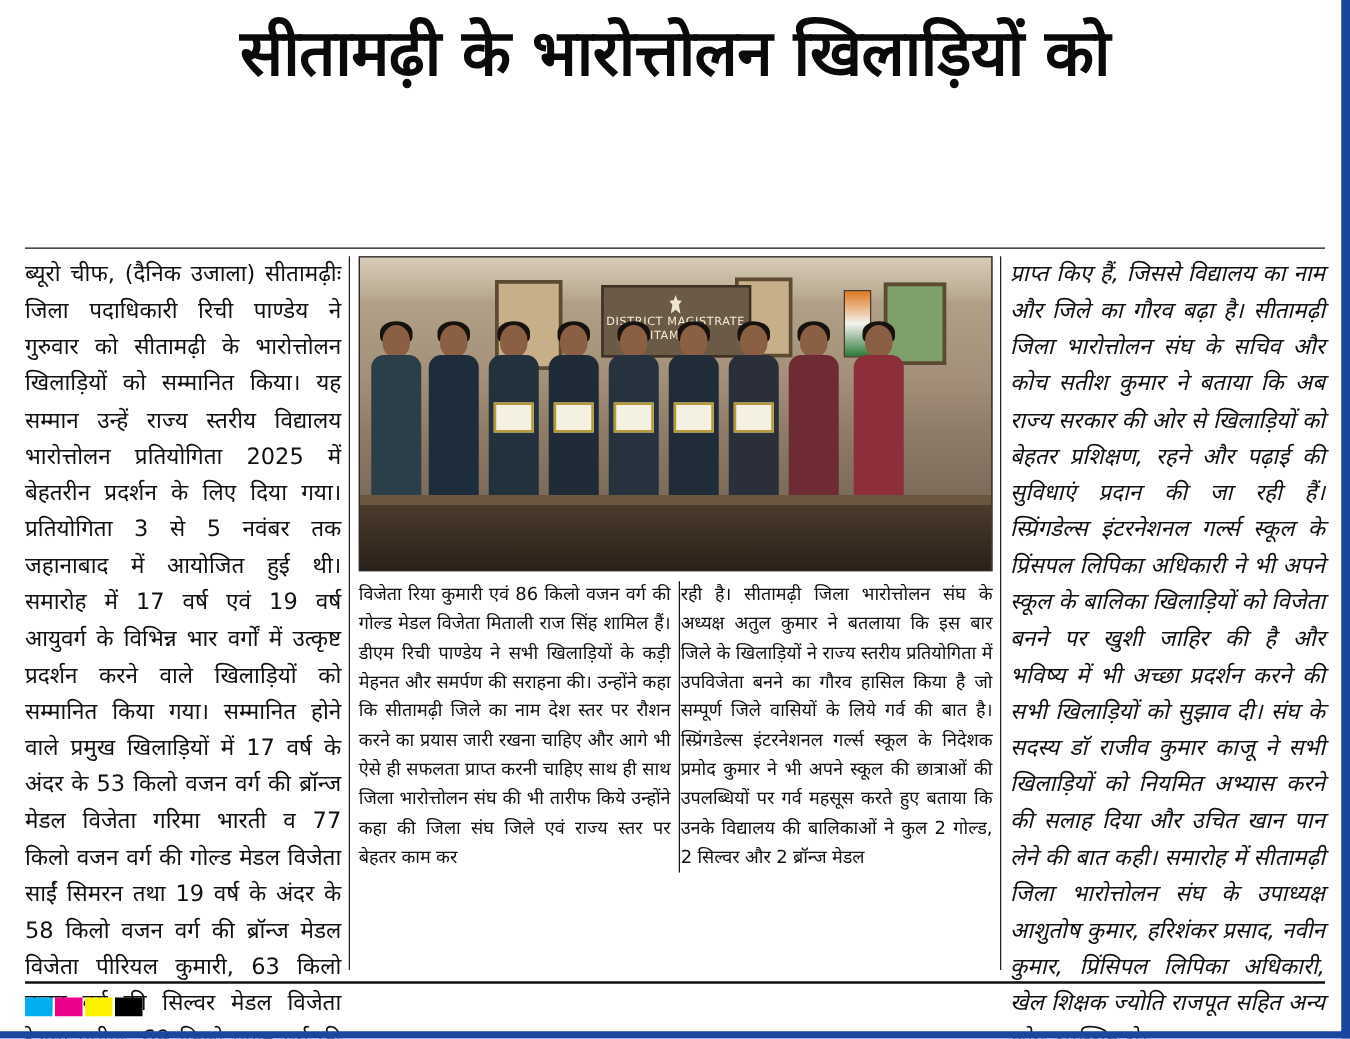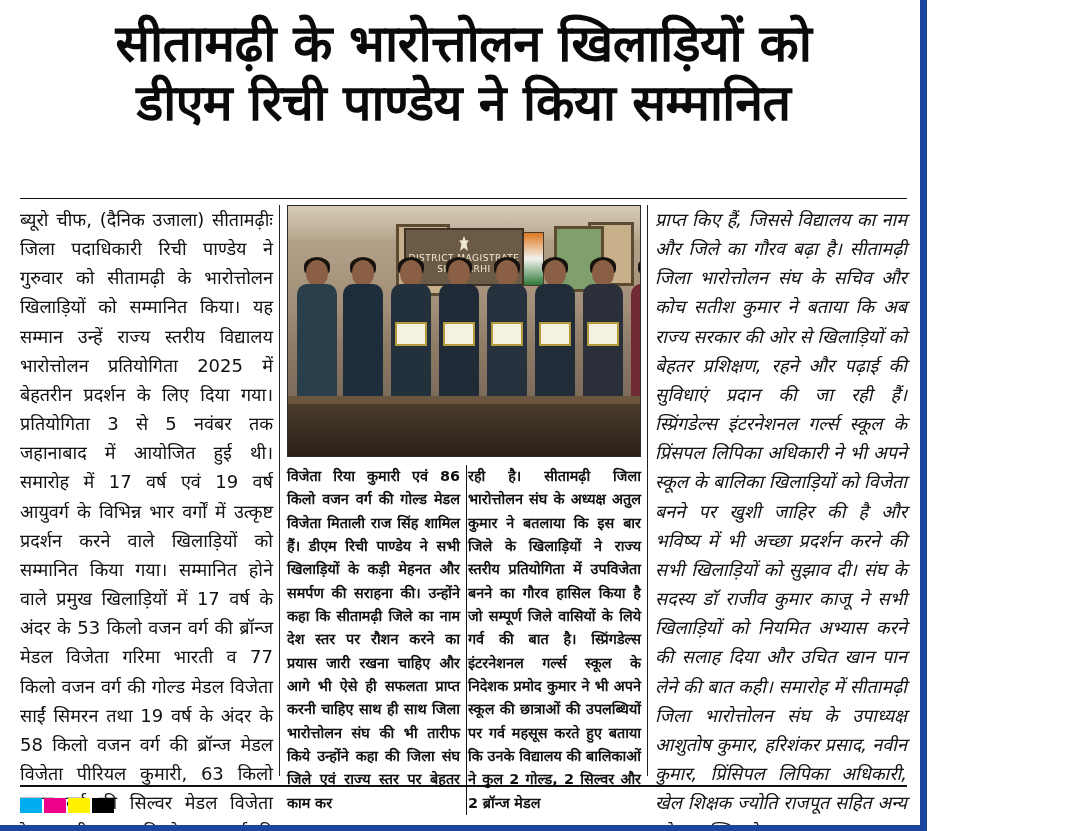--- a/index.html
+++ b/index.html
@@ -5,21 +5,21 @@
   html, body {
     margin: 0;
     padding: 0;
     background: #ffffff;
   }
   body {
     font-family: "Liberation Serif", "DejaVu Serif", serif;
   }
   .page {
     position: relative;
-    width: 927px;
+    width: 1080px;
     height: 831px;
     background: #ffffff;
     overflow: hidden;
     box-sizing: border-box;
   }
   
   .headline {
     text-align: center;
     padding: 14px 20px 4px 20px;
     box-sizing: border-box;
@@ -235,21 +235,20 @@
     background: #1b46a0;
   }
 </style>
 </head>
 <body>
 
 <div class="page">
 
   <div class="headline">
     <div class="headline-line l1">सीतामढ़ी के भारोत्तोलन खिलाड़ियों को</div>
-    <div class="headline-line l2">डीएम रिची पाण्डेय ने किया सम्मानित</div>
   </div>
 
   <div class="rule-top"></div>
 
   <div class="body-wrap">
 
     <div class="col col-left">
       <div class="txt">ब्यूरो चीफ, (दैनिक उजाला) सीतामढ़ीः जिला पदाधिकारी रिची पाण्डेय ने गुरुवार को सीतामढ़ी के भारोत्तोलन खिलाड़ियों को सम्मानित किया। यह सम्मान उन्हें राज्य स्तरीय विद्यालय भारोत्तोलन प्रतियोगिता 2025 में बेहतरीन प्रदर्शन के लिए दिया गया। प्रतियोगिता 3 से 5 नवंबर तक जहानाबाद में आयोजित हुई थी। समारोह में 17 वर्ष एवं 19 वर्ष आयुवर्ग के विभिन्न भार वर्गों में उत्कृष्ट प्रदर्शन करने वाले खिलाड़ियों को सम्मानित किया गया। सम्मानित होने वाले प्रमुख खिलाड़ियों में 17 वर्ष के अंदर के 53 किलो वजन वर्ग की ब्रॉन्ज मेडल विजेता गरिमा भारती व 77 किलो वजन वर्ग की गोल्ड मेडल विजेता साईं सिमरन तथा 19 वर्ष के अंदर के 58 किलो वजन वर्ग की ब्रॉन्ज मेडल विजेता पीरियल कुमारी, 63 किलो वजन वर्ग की सिल्वर मेडल विजेता रेशमा प्रवीण, 69 किलो वजन वर्ग की सिल्वर मेडल</div>
     </div>
 
@@ -320,21 +319,21 @@
             <div class="hair"></div>
               <div class="head"></div>
             <div class="torso" style="background:#8c2f3a;"></div>
           </div>
         </div>
 
         <div class="ph-desk-top"></div>
         <div class="ph-desk"></div>
       </div>
 
-      <div style="display:flex; gap:8px;font-weight:bold;">
+      <div style="display:flex; gap:8px;">
         <div style="flex:1 1 0; position:relative;">
           <div class="txt small">विजेता रिया कुमारी एवं 86 किलो वजन वर्ग की गोल्ड मेडल विजेता मिताली राज सिंह शामिल हैं। डीएम रिची पाण्डेय ने सभी खिलाड़ियों के कड़ी मेहनत और समर्पण की सराहना की। उन्होंने कहा कि सीतामढ़ी जिले का नाम देश स्तर पर रौशन करने का प्रयास जारी रखना चाहिए और आगे भी ऐसे ही सफलता प्राप्त करनी चाहिए साथ ही साथ जिला भारोत्तोलन संघ की भी तारीफ किये उन्होंने कहा की जिला संघ जिले एवं राज्य स्तर पर बेहतर काम कर</div>
           <div class="vrule" style="right:-7px;"></div>
         </div>
         <div style="flex:1 1 0;">
           <div class="txt small">रही है। सीतामढ़ी जिला भारोत्तोलन संघ के अध्यक्ष अतुल कुमार ने बतलाया कि इस बार जिले के खिलाड़ियों ने राज्य स्तरीय प्रतियोगिता में उपविजेता बनने का गौरव हासिल किया है जो सम्पूर्ण जिले वासियों के लिये गर्व की बात है। स्प्रिंगडेल्स इंटरनेशनल गर्ल्स स्कूल के निदेशक प्रमोद कुमार ने भी अपने स्कूल की छात्राओं की उपलब्धियों पर गर्व महसूस करते हुए बताया कि उनके विद्यालय की बालिकाओं ने कुल 2 गोल्ड, 2 सिल्वर और 2 ब्रॉन्ज मेडल</div>
         </div>
       </div>
     </div>
 

